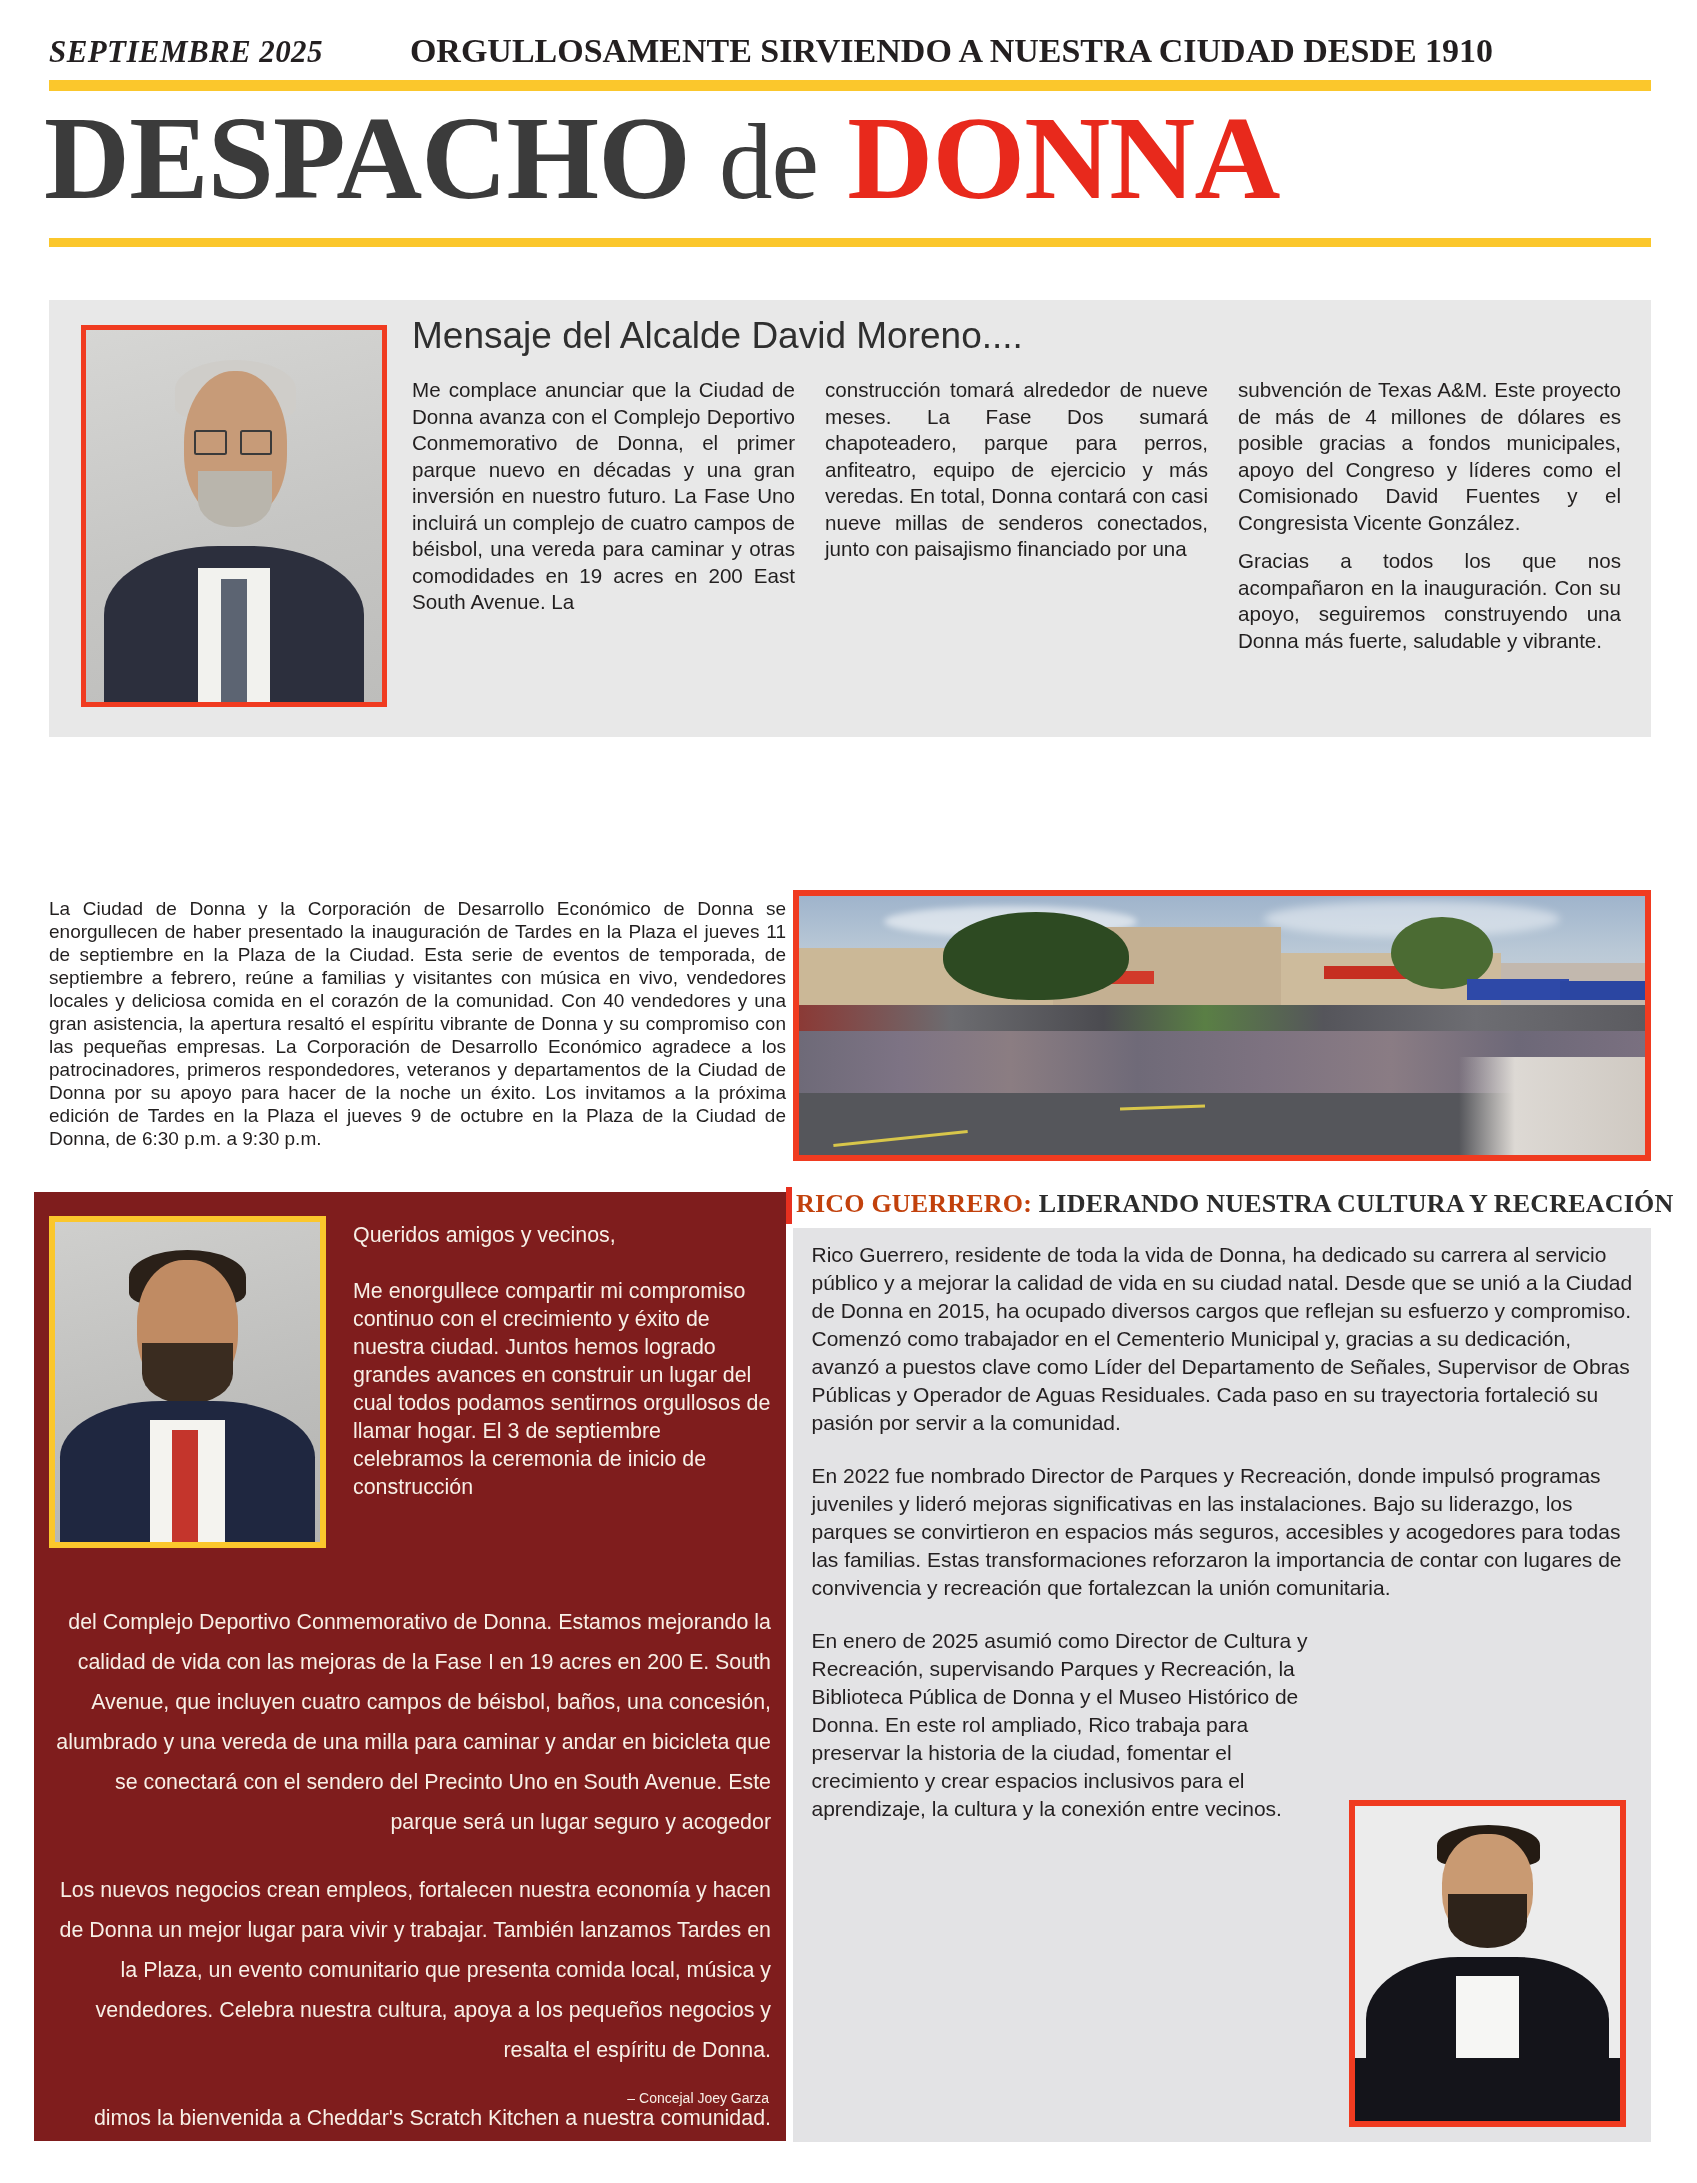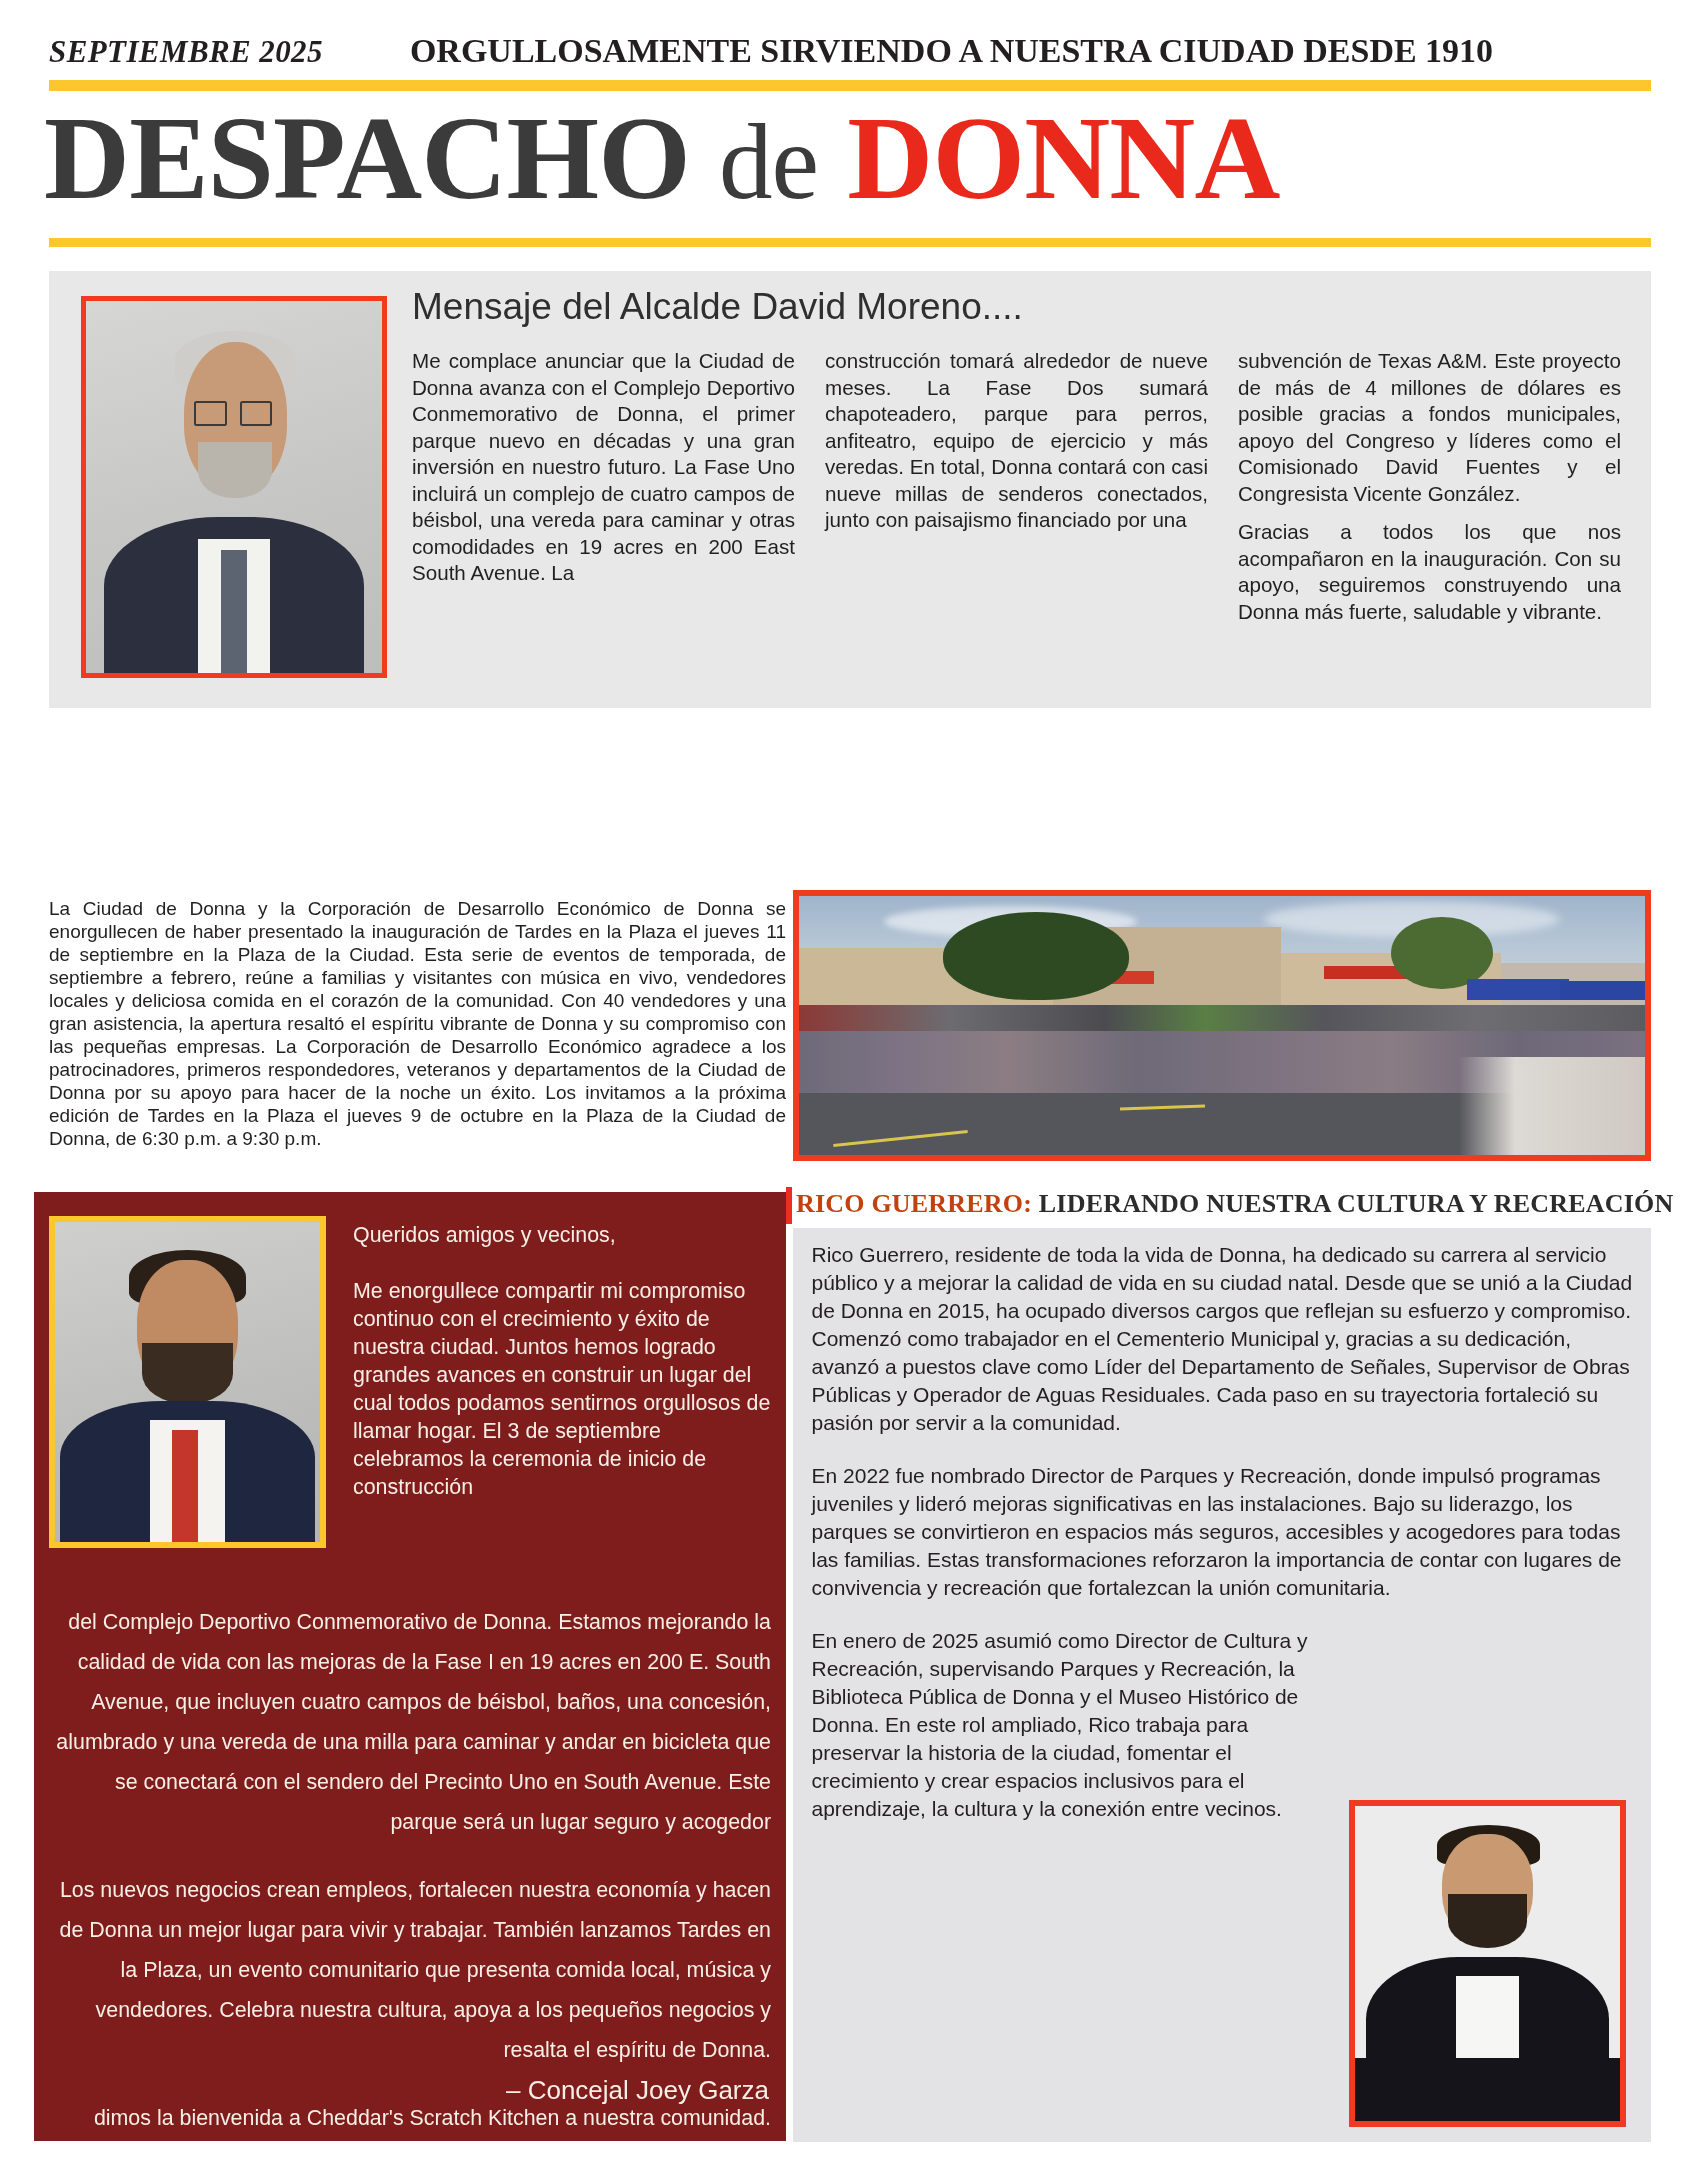--- a/index.html
+++ b/index.html
@@ -82,21 +82,21 @@
     position: absolute;
     left: 49px; top: 238px;
     width: 1602px;
     height: 9.2px;
     background: #fbc72c;
   }
 
   
   .mayor-panel {
     position: absolute;
-    left: 49px; top: 271px;
+    left: 49px; top: 300px;
     width: 1602px;
     height: 437px;
     background: #e8e8e8;
     padding-left: 39px;
   }
   .mayor-photo {
     position: absolute;
     left: 32px; top: 25px;
     width: 306px;
     height: 382px;
@@ -336,21 +336,21 @@
     width: 720px;
     font-size: 21.4px;
     line-height: 40px;
     text-align: right;
   }
   .council-body p { margin-bottom: 28px; }
   .council-body p:last-of-type { margin-bottom: 0; }
   .council-sign {
     position: absolute;
     right: 17px; bottom: 35px;
-    font-size: 26px;
+    font-size: 14px;
     white-space: nowrap;
   }
 
   
   .rico-panel {
     position: absolute;
     left: 793px; top: 1228px;
     width: 858px;
     height: 914px;
     background: #e3e3e5;

